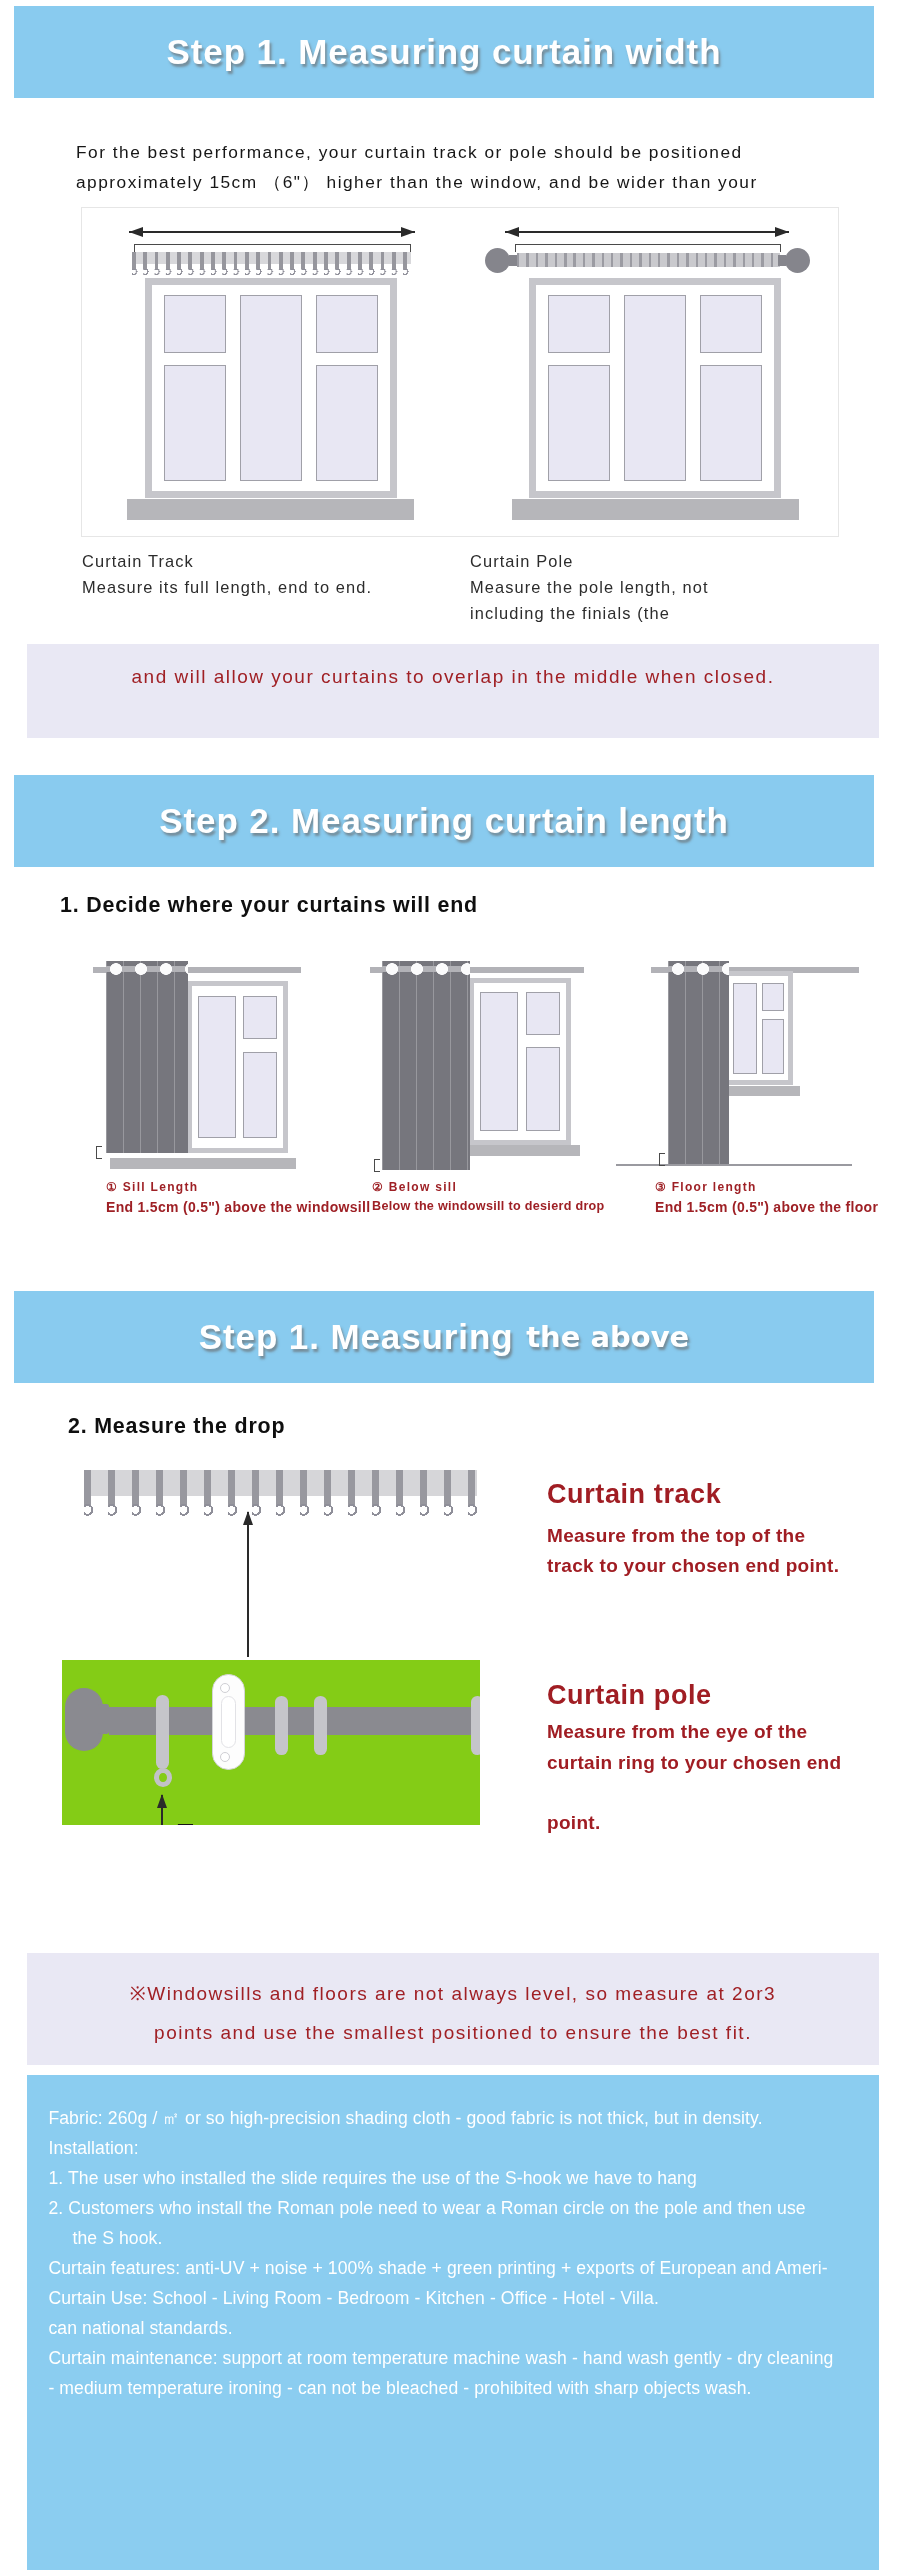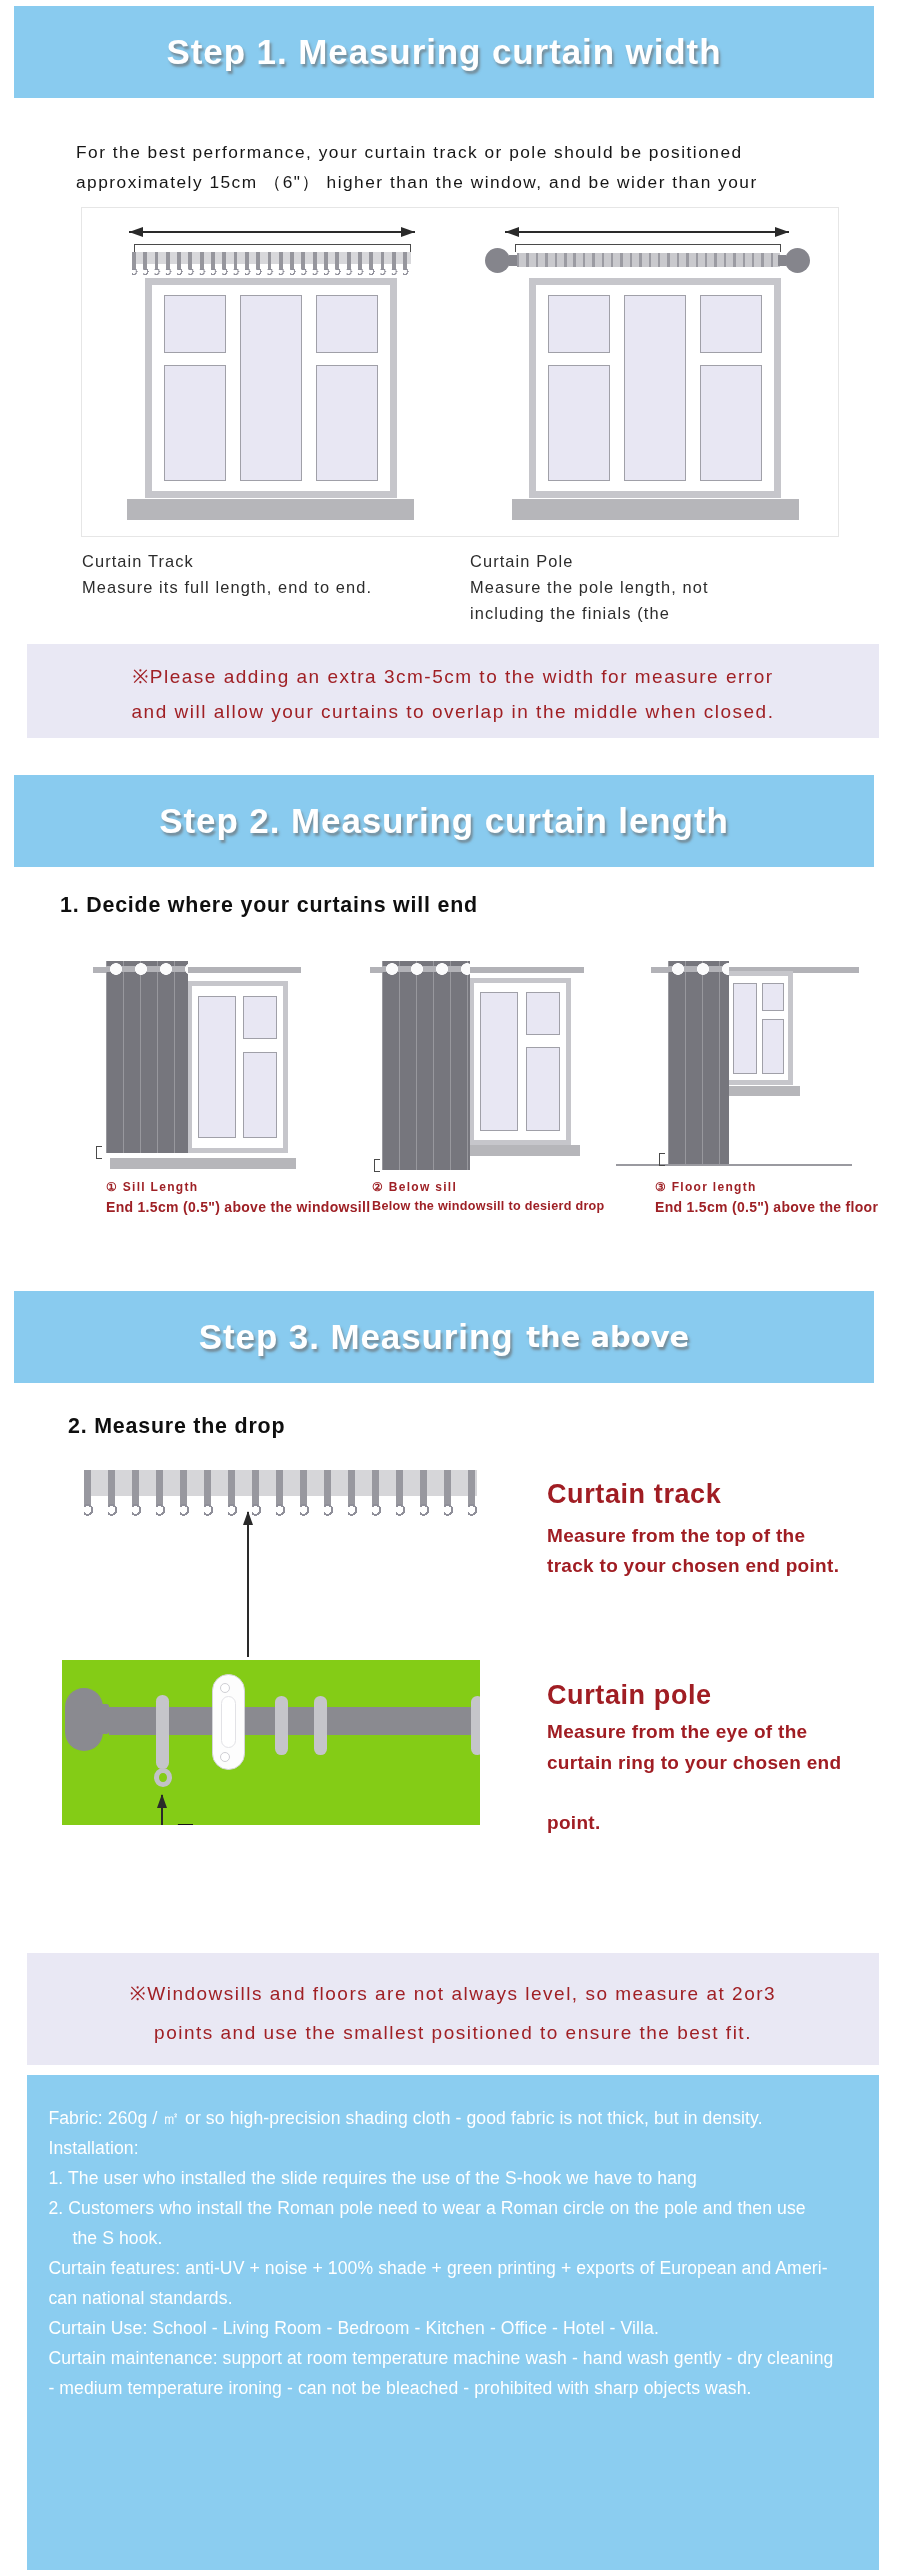--- a/index.html
+++ b/index.html
@@ -177,21 +177,20 @@
     <p>Curtain Track</p>
     <p>Measure its full length, end to end.</p>
   </div>
   <div class="cap" style="left:470px;top:548px;">
     <p>Curtain Pole</p>
     <p>Measure the pole length, not</p>
     <p>including the finials (the</p>
   </div>
 
   <div class="note" id="note1">
-    <p>※Please adding an extra 3cm-5cm to the width for measure error</p>
     <p>and will allow your curtains to overlap in the middle when closed.</p>
   </div>
 
   <div class="banner" id="banner2">
     <span class="banner-text">Step 2. Measuring curtain length</span>
   </div>
   <div class="h-black" style="left:60px;top:893px;">1. Decide where your curtains will end</div>
 
   <div class="cd" id="cd1">
     <div class="rod" style="left:55px;top:17px;width:208px;"></div>
@@ -243,21 +242,21 @@
   <div class="opt-label" id="lab2">
     <p class="opt-title">② Below sill</p>
     <p class="opt-sub small">Below the windowsill to desierd drop</p>
   </div>
   <div class="opt-label" id="lab3">
     <p class="opt-title">③ Floor length</p>
     <p class="opt-sub">End 1.5cm (0.5") above the floor</p>
   </div>
 
   <div class="banner" id="banner3" style="align-items:center;">
-    <span class="banner-text">Step 3. Measuring</span>
+    <span class="banner-text">Step 1. Measuring</span>
     <span class="banner-sub">the above</span>
   </div>
   <div class="h-black" style="left:68px;top:1414px;">2. Measure the drop</div>
 
   <div class="track-lg">
     <div class="tl-bar"></div>
     <div class="tl-loops"></div>
   </div>
   <div class="uarrow" style="left:247px;top:1512px;height:145px;"></div>
   <p class="red-title" style="left:547px;top:1479px;">Curtain track</p>
@@ -290,20 +289,20 @@
     <p>points and use the smallest positioned to ensure the best fit.</p>
   </div>
 
   <div class="footer">
     <p>Fabric: 260g / ㎡ or so high-precision shading cloth - good fabric is not thick, but in density.</p>
     <p>Installation:</p>
     <p>1. The user who installed the slide requires the use of the S-hook we have to hang</p>
     <p>2. Customers who install the Roman pole need to wear a Roman circle on the pole and then use</p>
     <p class="indent">the S hook.</p>
     <p>Curtain features: anti-UV + noise + 100% shade + green printing + exports of European and Ameri-</p>
+    <p>Curtain Use: School - Living Room - Bedroom - Kitchen - Office - Hotel - Villa.</p>
     <p>can national standards.</p>
-    <p>Curtain Use: School - Living Room - Bedroom - Kitchen - Office - Hotel - Villa.</p>
     <p>Curtain maintenance: support at room temperature machine wash - hand wash gently - dry cleaning</p>
     <p>- medium temperature ironing - can not be bleached - prohibited with sharp objects wash.</p>
   </div>
 
 </div>
 
 
 </body></html>

